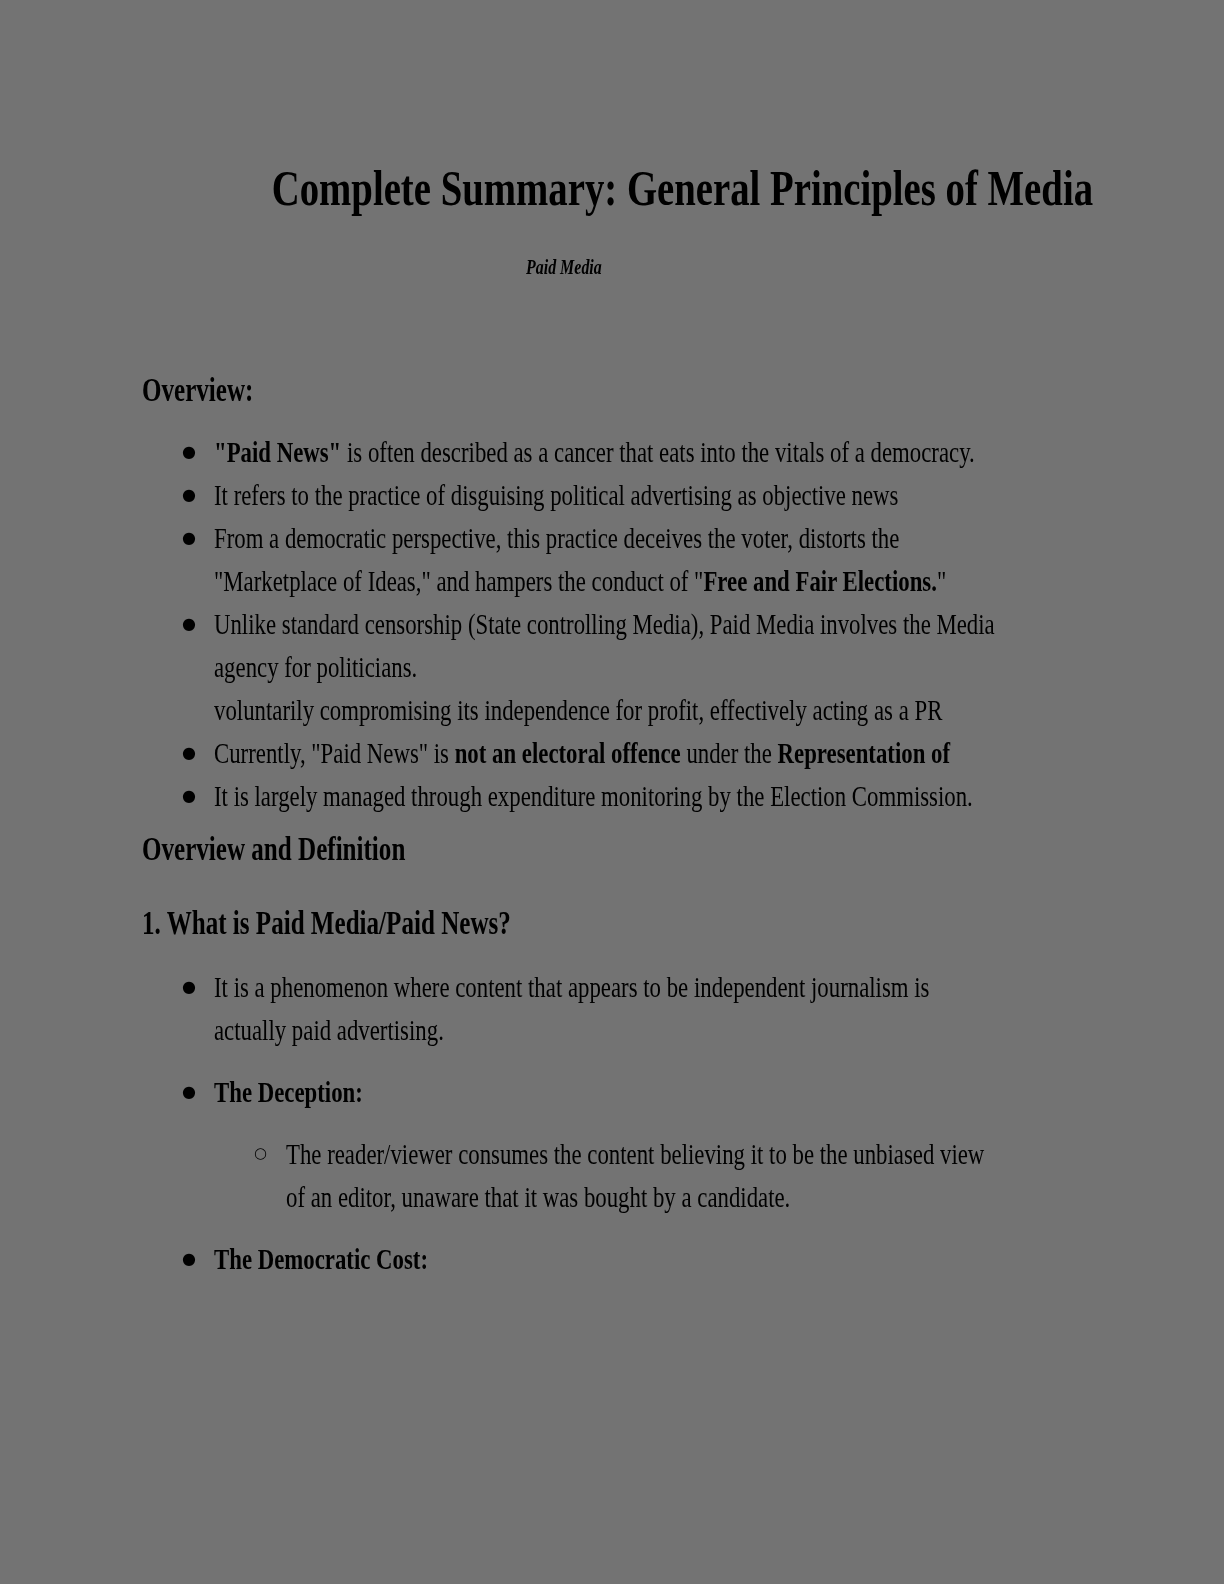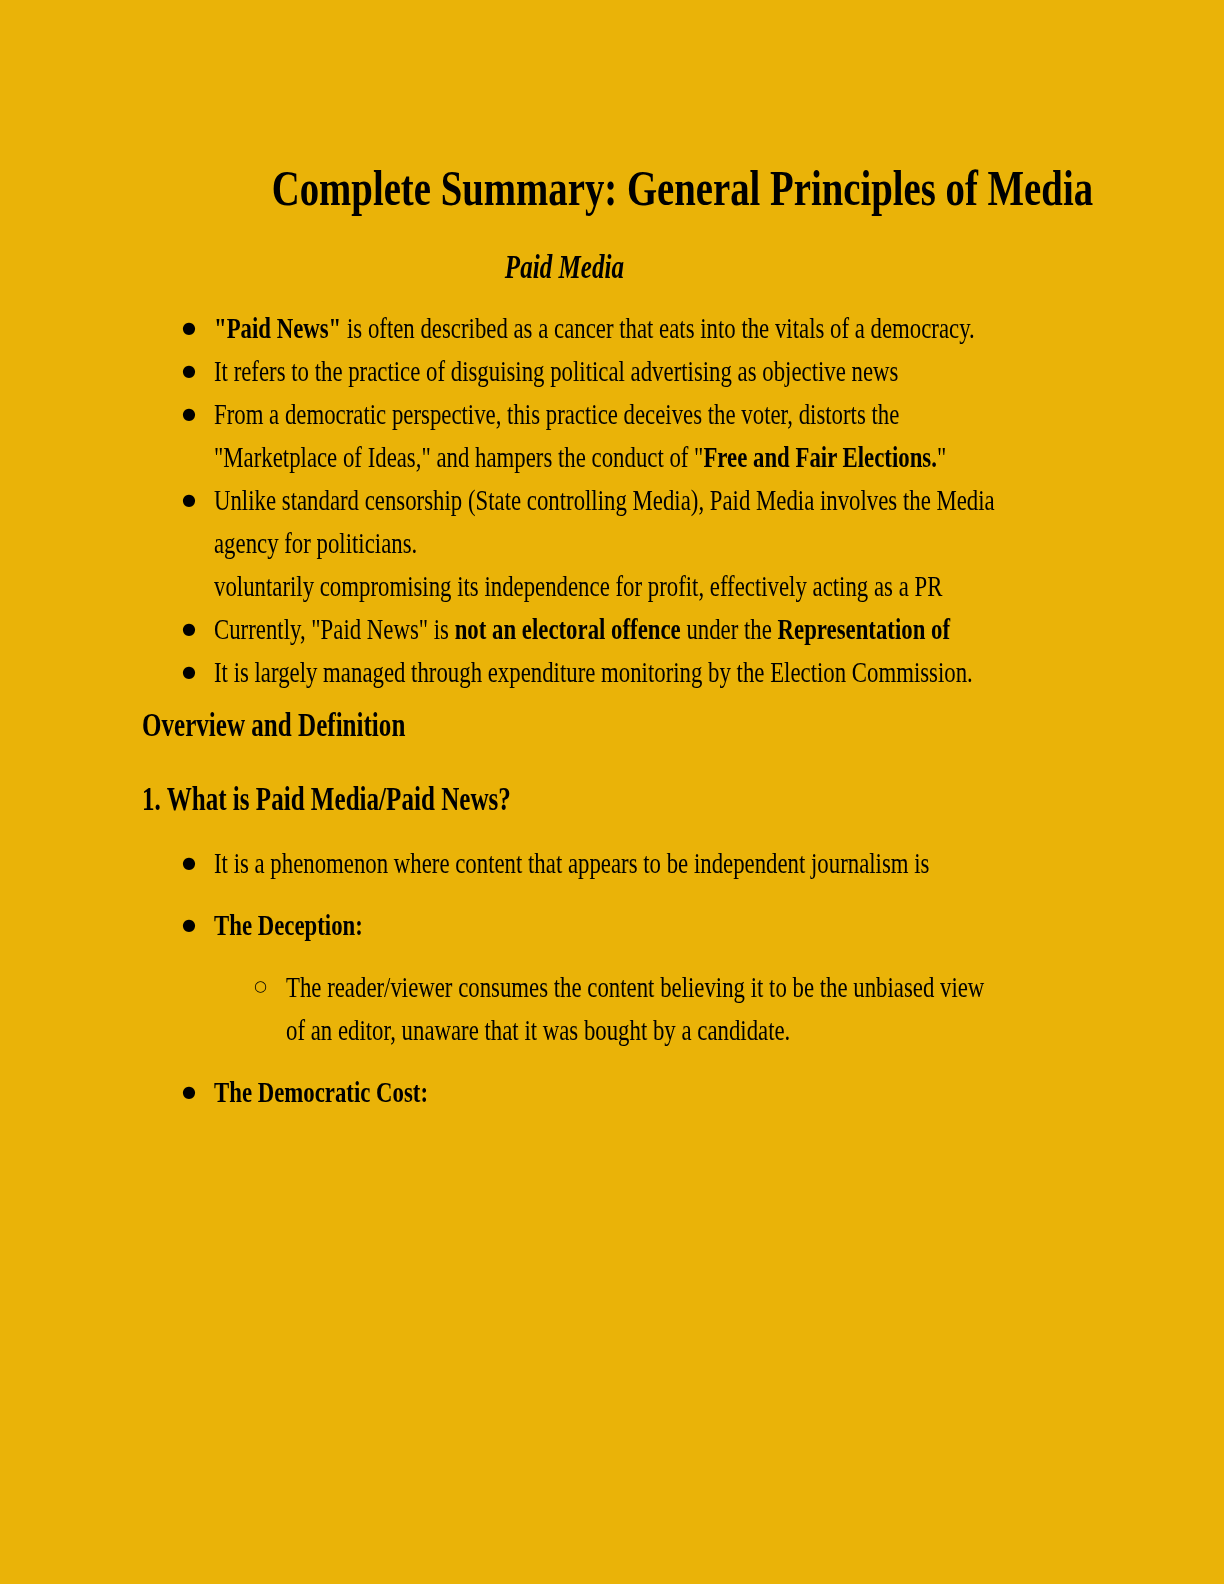--- a/index.html
+++ b/index.html
@@ -1,32 +1,32 @@
 <!DOCTYPE html>
 <html><head>
 <meta charset="utf-8">
 <style>
   * { margin:0; padding:0; box-sizing:border-box; }
   html,body { background:#ffffff; }
   body { width:1224px; height:1584px; overflow:hidden; }
   .page {
     position:relative; width:1224px; height:1584px;
-    background:#eab308; color:#000000;
+    background:#737373; color:#000000;
     font-family:"Liberation Serif","DejaVu Serif",serif;
     padding:0 142px; overflow:hidden;
   }
   
   .ln { display:inline-block; white-space:nowrap; transform:scaleX(0.76); transform-origin:0 50%; }
   .center-wrap { text-align:center; }
   .center-wrap .ln { transform-origin:50% 50%; }
 
   .title { margin-top:153px; font-size:51px; font-weight:bold; }
   .t-line { height:70px; line-height:70px; }
 
-  .subtitle { margin-top:23px; font-size:33px; font-weight:bold; font-style:italic; height:43px; line-height:43px; }
+  .subtitle { margin-top:23px; font-size:21px; font-weight:bold; font-style:italic; height:43px; line-height:43px; }
   .subtitle .ln { position:relative; left:-48px; }
 
   .heading { font-size:33px; font-weight:bold; height:45px; line-height:45px; }
   [data-name="overview-heading"] { margin-top:79px; }
   [data-name="section-heading"]  { margin-top:10px; }
   [data-name="question-heading"] { margin-top:29px; }
 
   .list { margin-top:19px; }
   .list.tight { margin-top:17px; }
   .loose .li + .li { margin-top:19px; }
@@ -47,20 +47,21 @@
 <body>
 
 <div class="page" data-name="document-page">
   <header class="center-wrap title" data-name="document-title">
     <div class="t-line" data-name="title-line-1"><span class="ln" data-name="title-text-1">Complete Summary: General Principles of Media</span></div>
   </header>
 
   <div class="center-wrap subtitle" data-name="document-subtitle"><span class="ln" data-name="subtitle-text">Paid Media</span></div>
 
   <main data-name="document-body">
+      <div class="heading" data-name="overview-heading"><span class="ln" data-name="heading-text">Overview:</span></div>
       <div class="list tight" data-name="bullet-list">
         <div class="li l1" data-name="bullet-item">
           <div class="body-line" data-name="bullet-line"><span class="marker" data-name="bullet-dot-icon">●</span><span class="ln" data-name="line-text"><span class="seg b" data-name="text-segment">"Paid News"</span><span class="seg" data-name="text-segment"> is often described as a cancer that eats into the vitals of a democracy.</span></span></div>
         </div>
         <div class="li l1" data-name="bullet-item">
           <div class="body-line" data-name="bullet-line"><span class="marker" data-name="bullet-dot-icon">●</span><span class="ln" data-name="line-text"><span class="seg" data-name="text-segment">It refers to the practice of disguising political advertising as objective news</span></span></div>
         </div>
         <div class="li l1" data-name="bullet-item">
           <div class="body-line" data-name="bullet-line"><span class="marker" data-name="bullet-dot-icon">●</span><span class="ln" data-name="line-text"><span class="seg" data-name="text-segment">From a democratic perspective, this practice deceives the voter, distorts the</span></span></div>
           <div class="body-line" data-name="bullet-line"><span class="ln" data-name="line-text"><span class="seg" data-name="text-segment">"Marketplace of Ideas," and hampers the conduct of "</span><span class="seg b" data-name="text-segment">Free and Fair Elections.</span><span class="seg" data-name="text-segment">"</span></span></div>
@@ -75,20 +76,21 @@
         </div>
         <div class="li l1" data-name="bullet-item">
           <div class="body-line" data-name="bullet-line"><span class="marker" data-name="bullet-dot-icon">●</span><span class="ln" data-name="line-text"><span class="seg" data-name="text-segment">It is largely managed through expenditure monitoring by the Election Commission.</span></span></div>
         </div>
       </div>
       <div class="heading" data-name="section-heading"><span class="ln" data-name="heading-text">Overview and Definition</span></div>
       <div class="heading" data-name="question-heading"><span class="ln" data-name="heading-text">1. What is Paid Media/Paid News?</span></div>
       <div class="list loose" data-name="bullet-list">
         <div class="li l1" data-name="bullet-item">
           <div class="body-line" data-name="bullet-line"><span class="marker" data-name="bullet-dot-icon">●</span><span class="ln" data-name="line-text"><span class="seg" data-name="text-segment">It is a phenomenon where content that appears to be independent journalism is</span></span></div>
+          <div class="body-line" data-name="bullet-line"><span class="ln" data-name="line-text"><span class="seg" data-name="text-segment">actually paid advertising.</span></span></div>
         </div>
         <div class="li l1" data-name="bullet-item">
           <div class="body-line" data-name="bullet-line"><span class="marker" data-name="bullet-dot-icon">●</span><span class="ln" data-name="line-text"><span class="seg b" data-name="text-segment">The Deception:</span></span></div>
         </div>
       </div>
       <div class="list loose" data-name="bullet-list">
         <div class="li l2" data-name="bullet-item">
           <div class="body-line" data-name="bullet-line"><span class="marker" data-name="bullet-circle-icon">○</span><span class="ln" data-name="line-text"><span class="seg" data-name="text-segment">The reader/viewer consumes the content believing it to be the unbiased view</span></span></div>
           <div class="body-line" data-name="bullet-line"><span class="ln" data-name="line-text"><span class="seg" data-name="text-segment">of an editor, unaware that it was bought by a candidate.</span></span></div>
         </div>

